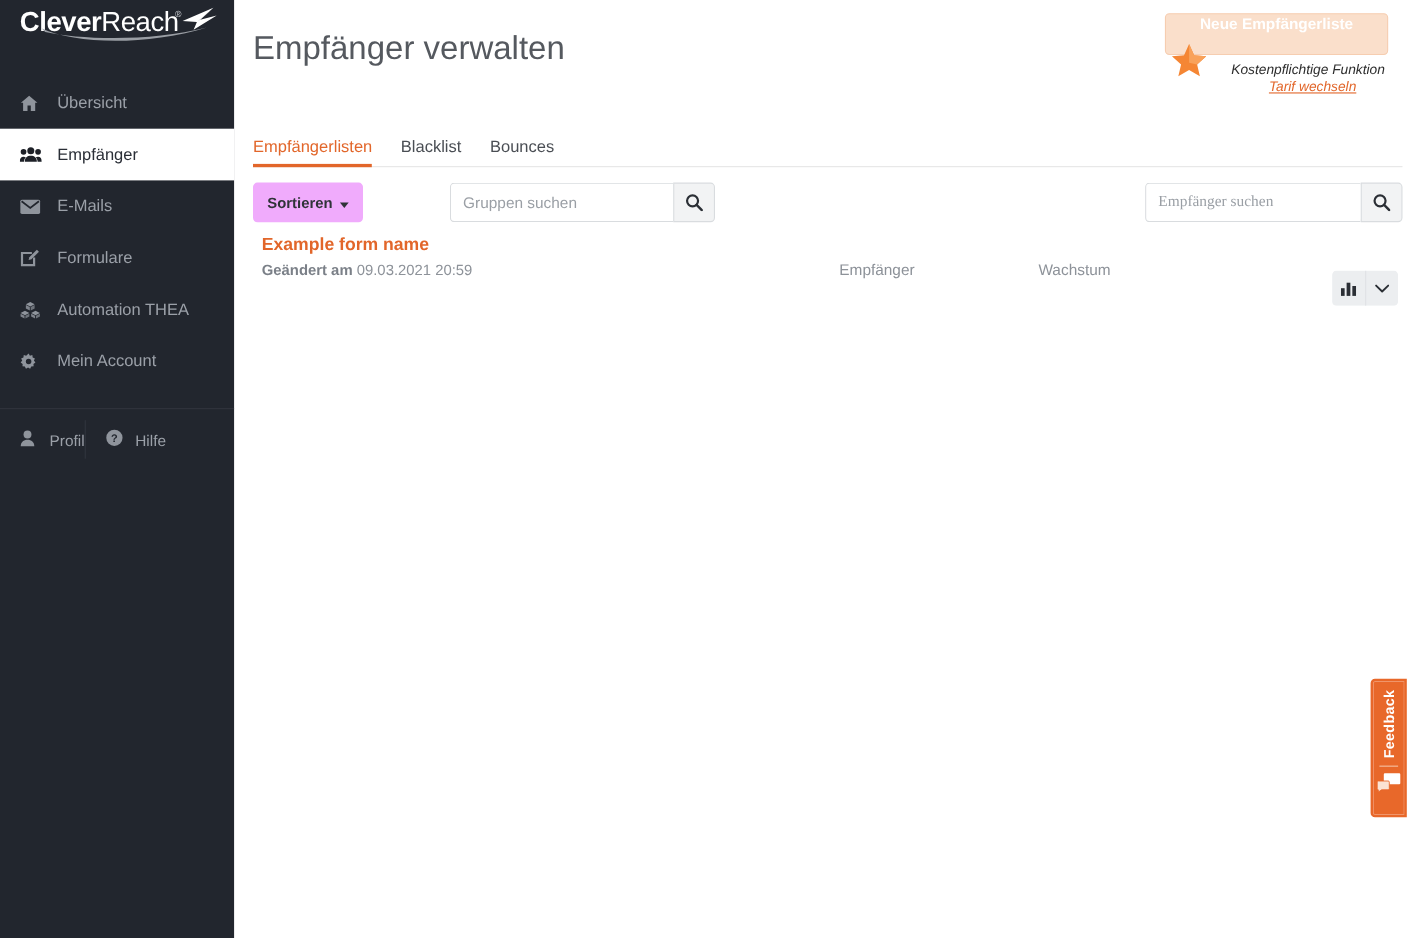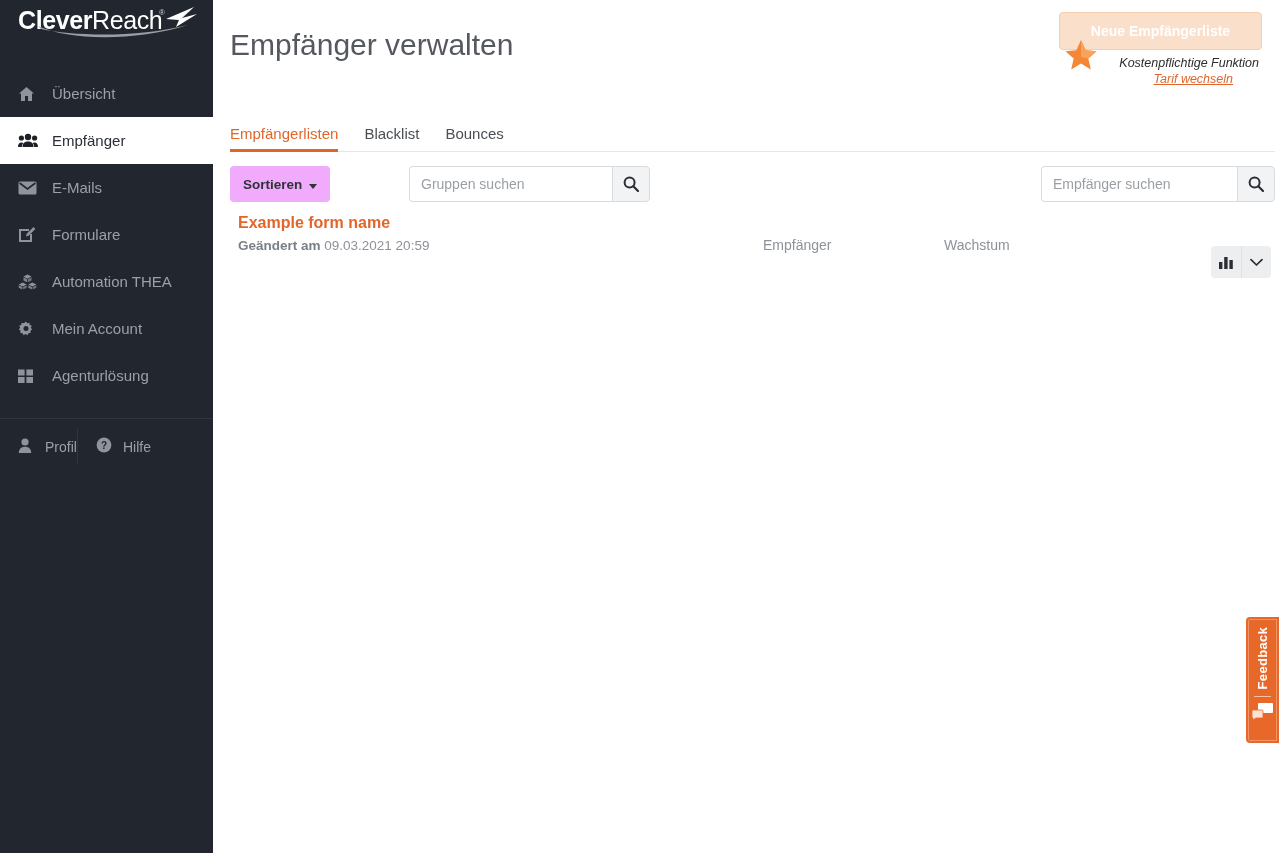--- a/index.html
+++ b/index.html
@@ -107,21 +107,21 @@
 
   
   .cta-block { position: absolute; right: 17px; top: 12px; width: 203px; }
   .cta-button {
     width: 203px; height: 38px;
     background: #fadfcb;
     border: 1px solid #f6cdb0;
     border-radius: 4px;
     color: #ffffff;
     font-size: 14px; font-weight: bold;
-    display: flex; align-items: center; justify-content: center;
+    display: flex; align-items: flex-start; justify-content: center;
     cursor: default;
     position: relative;
   }
   .cta-star {
     position: absolute; left: 4px; top: 26px;
     width: 36px; height: 36px;
     z-index: 4;
   }
   .cta-note {
     text-align: right;
@@ -199,21 +199,21 @@
     border-radius: 4px 0 0 4px;
     padding: 0 11px;
     font-size: 14px;
     color: #55595f;
     font-family: "Liberation Sans", sans-serif;
     background: #ffffff;
     outline: none;
   }
   .search-input::placeholder { color: #9a9fa5; }
   .search-group.groups .search-input { width: 203px; }
-  .search-group.recips .search-input { width: 196px; }
+  .search-group.recips .search-input { width: 196px; font-family: Liberation Serif, serif; }
   .search-btn {
     width: 38px; height: 36px;
     background: #f2f3f4;
     border: 1px solid #d9dcdf;
     border-radius: 0 4px 4px 0;
     display: flex; align-items: center; justify-content: center;
     cursor: pointer;
     color: #2b2f35;
   }
 
@@ -368,31 +368,20 @@
       <div class="nav-item">
         <span class="nav-icon">
           <svg width="16" height="16" viewBox="0 0 16 16">
             <path d="M8 0.4 l1.2 1.9 l2.2 -0.5 l0.3 2.2 l2.1 0.8 l-1 2 l1.4 1.7 l-1.8 1.3 l0.2 2.2 l-2.2 0.2 l-1 2 l-1.9 -1.1 l-1.9 1.1 l-1 -2 l-2.2 -0.2 l0.2 -2.2 l-1.8 -1.3 l1.4 -1.7 l-1 -2 l2.1 -0.8 l0.3 -2.2 l2.2 0.5 Z" fill="currentColor"></path>
             <circle cx="8" cy="7.6" r="2.5" fill="#22262e"></circle>
           </svg>
         </span>
         <span class="nav-label">Mein Account</span>
       </div>
 
-      <div class="nav-item">
-        <span class="nav-icon">
-          <svg width="16" height="14" viewBox="0 0 16 14">
-            <rect x="0" y="0.5" width="6.6" height="6" fill="currentColor"></rect>
-            <rect x="8.4" y="0.5" width="6.6" height="6" fill="currentColor"></rect>
-            <rect x="0" y="8" width="6.6" height="6" fill="currentColor"></rect>
-            <rect x="8.4" y="8" width="6.6" height="6" fill="currentColor"></rect>
-          </svg>
-        </span>
-        <span class="nav-label">Agenturlösung</span>
-      </div>
 
       <div class="nav-divider"></div>
 
       <div class="bottom-nav">
         <div class="bottom-item">
           <span class="nav-icon">
             <svg width="14" height="15" viewBox="0 0 14 15">
               <circle cx="7" cy="4" r="3.6" fill="currentColor"></circle>
               <path d="M0.8 15 C0.8 10.8 3.5 8.8 7 8.8 C10.5 8.8 13.2 10.8 13.2 15 Z" fill="currentColor"></path>
             </svg>

